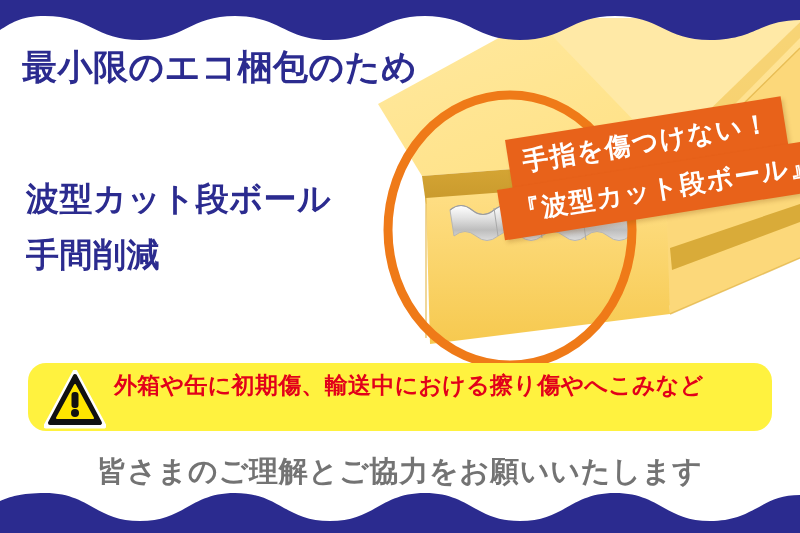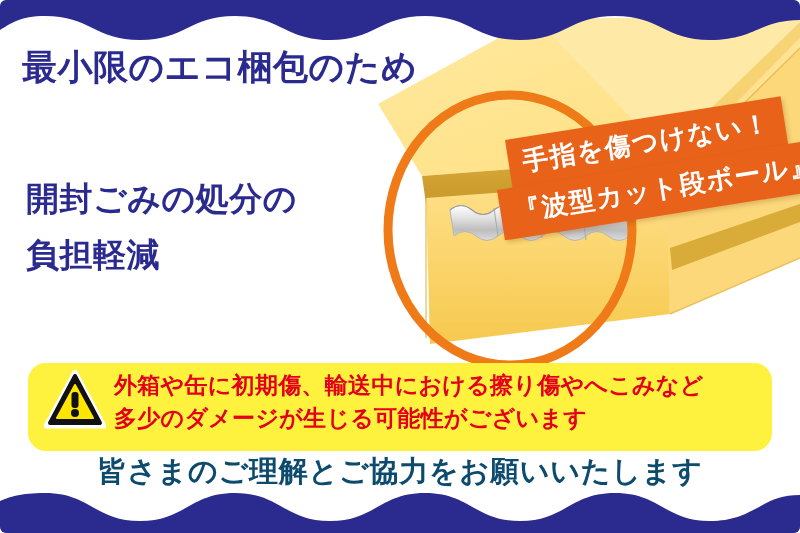--- a/index.html
+++ b/index.html
@@ -7,21 +7,20 @@
     padding: 0;
     background: #ffffff;
   }
   #stage {
     position: relative;
     width: 800px;
     height: 533px;
     overflow: hidden;
     background: #ffffff;
     font-family: "Liberation Sans", "DejaVu Sans", sans-serif;
-    border-radius: 6px;
   }
 
   
   .wave {
     position: absolute;
     left: 0;
     width: 800px;
     pointer-events: none;
   }
   .wave.top { top: 0; height: 42px; }
@@ -113,21 +112,21 @@
     transform: rotate(-9deg);
     transform-origin: left top;
   }
 
   
   .notice {
     position: absolute;
     left: 28px;
     top: 363px;
     width: 744px;
-    height: 88px;
+    height: 68px;
     background: #fff23f;
     border-radius: 18px;
   }
   .notice-icon {
     position: absolute;
     left: 16px;
     top: 7px;
     width: 62px;
     height: 60px;
   }
@@ -144,21 +143,21 @@
   }
   .notice-text span { display: block; }
 
   
   .closing {
     position: absolute;
     left: 0;
     top: 452px;
     width: 800px;
     text-align: center;
-    color: #0c4a6e;
+    color: #737373;
     font-size: 29px;
     font-weight: 700;
     letter-spacing: 0.8px;
     white-space: nowrap;
     text-shadow:
       2px 0 0 #fff, -2px 0 0 #fff, 0 2px 0 #fff, 0 -2px 0 #fff,
       2px 2px 0 #fff, -2px 2px 0 #fff, 2px -2px 0 #fff, -2px -2px 0 #fff;
   }
 </style>
 </head>
@@ -255,36 +254,35 @@
              C380,12 375,40 330,40 C285,40 280,12 235,12
              C190,12 185,40 140,40 C95,40 90,12 45,12
              C20,12 10,16 0,20 Z" fill="#2b2b8f"></path>
   </svg>
 
   <div class="headline">
     <span class="hl-line">最小限のエコ梱包のため</span>
   </div>
 
   <div class="subblock">
-    <span class="sub-line">開封ごみの処分の</span>
-    <span class="sub-line">負担軽減</span>
+    <span class="sub-line">波型カット段ボール</span>
+    <span class="sub-line">手間削減</span>
   </div>
 
   <div class="ribbon one">手指を傷つけない！</div>
   <div class="ribbon two">『波型カット段ボール』</div>
 
   <div class="notice">
     <svg class="notice-icon" viewBox="0 0 62 60" aria-hidden="true">
       <path d="M31 2 L60 56 L2 56 Z" fill="#ffffff" stroke="#ffffff" stroke-width="5" stroke-linejoin="round"></path>
       <path d="M31 6 L56 53 L6 53 Z" fill="#111111" stroke="#111111" stroke-width="4" stroke-linejoin="round"></path>
       <path d="M31 15 L49 48 L13 48 Z" fill="#ffe500" stroke="#ffe500" stroke-width="2" stroke-linejoin="round"></path>
       <rect x="27.5" y="22" width="7" height="16" rx="3" fill="#111111"></rect>
       <circle cx="31" cy="43" r="4" fill="#111111"></circle>
     </svg>
     <div class="notice-text">
       <span>外箱や缶に初期傷、輸送中における擦り傷やへこみなど</span>
-      <span>多少のダメージが生じる可能性がございます</span>
     </div>
   </div>
 
   <div class="closing">皆さまのご理解とご協力をお願いいたします</div>
 
 </div>
 
 </body></html>

